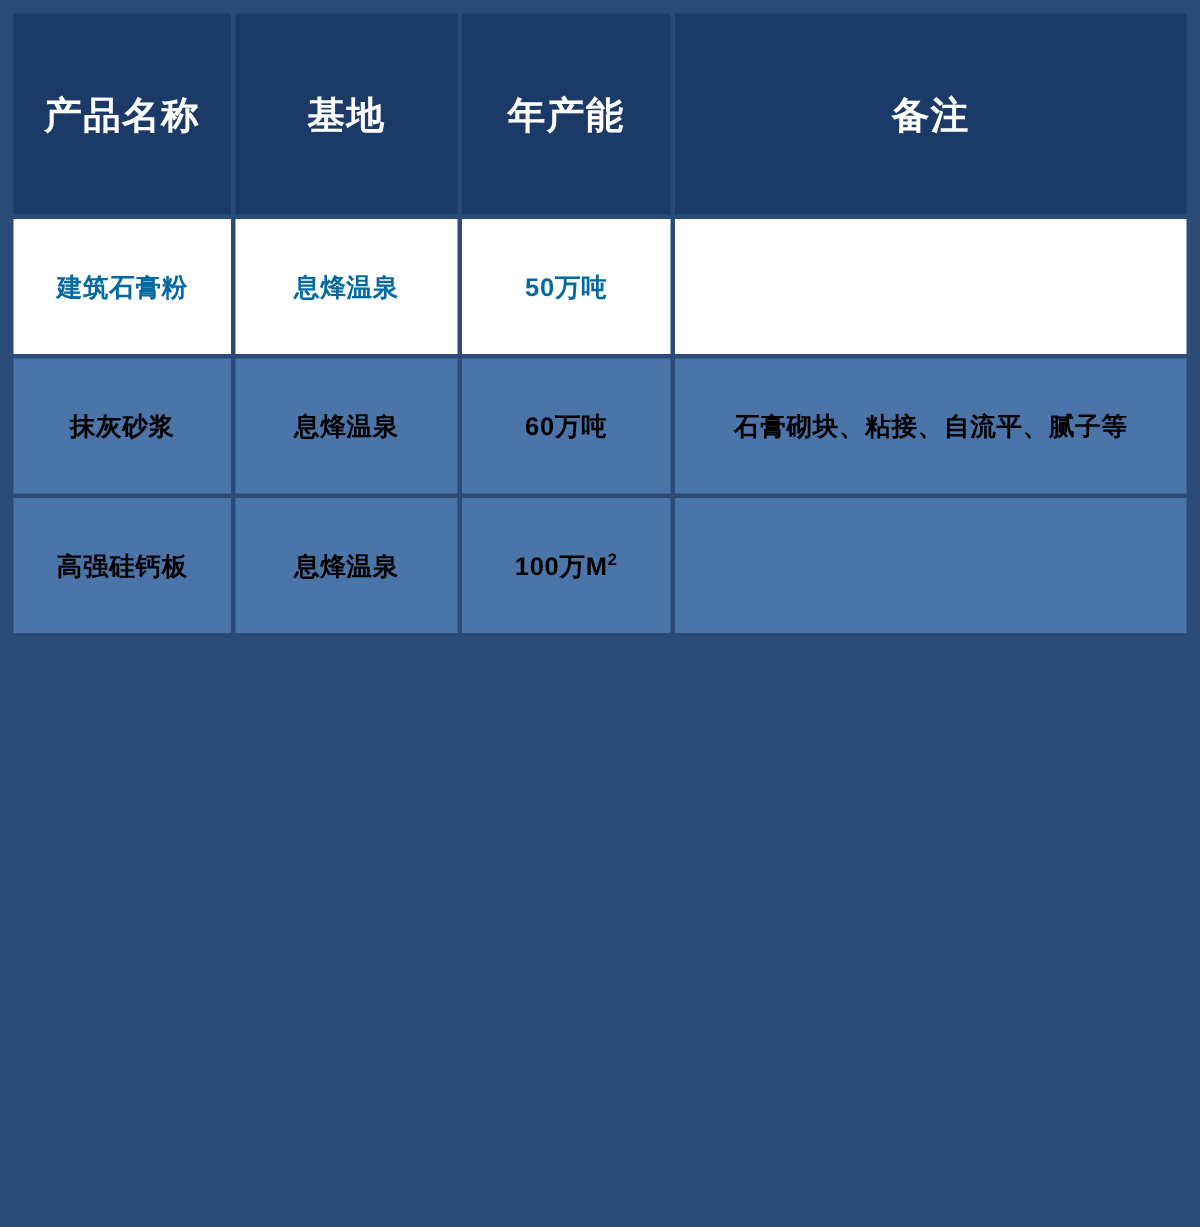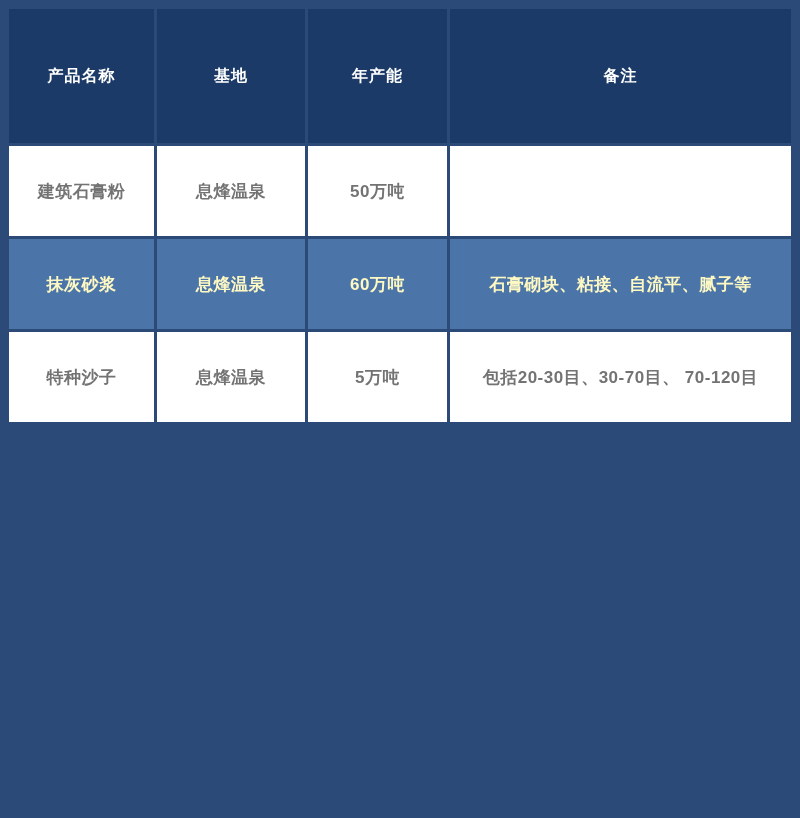--- a/index.html
+++ b/index.html
@@ -22,42 +22,42 @@
   }
   table.product-table {
     width: 788px;
     border-collapse: separate;
     border-spacing: 3px;
     table-layout: fixed;
   }
   table.product-table th {
     background: #1b3a67;
     color: #ffffff;
-    font-size: 16px;
+    font-size: 25px;
     font-weight: bold;
     height: 132px;
     text-align: center;
     vertical-align: middle;
     letter-spacing: 1px;
   }
   table.product-table td {
     text-align: center;
     vertical-align: middle;
     font-size: 17px;
     font-weight: bold;
     height: 88px;
     letter-spacing: 0.5px;
   }
   tr.row-light td {
     background: #ffffff;
-    color: #737373;
+    color: #0369a1;
   }
   tr.row-dark td {
     background: #4b74a8;
-    color: #fef9c3;
+    color: #000000;
   }
   .col-name  { width: 145px; }
   .col-base  { width: 148px; }
   .col-cap   { width: 139px; }
   .col-note  { width: 341px; }
   td.note-cell {
     font-size: 16px;
     padding: 0 8px;
   }
   sup {
@@ -90,21 +90,21 @@
         <td>息烽温泉</td>
         <td><span>50万吨</span><sup></sup></td>
         <td class="note-cell"></td>
       </tr>
       <tr class="row-dark">
         <td>抹灰砂浆</td>
         <td>息烽温泉</td>
         <td><span>60万吨</span><sup></sup></td>
         <td class="note-cell">石膏砌块、粘接、自流平、腻子等</td>
       </tr>
-      <tr class="row-light">
-        <td>特种沙子</td>
+      <tr class="row-dark">
+        <td>高强硅钙板</td>
         <td>息烽温泉</td>
-        <td><span>5万吨</span><sup></sup></td>
-        <td class="note-cell">包括20-30目、30-70目、 70-120目</td>
+        <td><span>100万M</span><sup>2</sup></td>
+        <td class="note-cell"></td>
       </tr>
     </tbody>
   </table>
 </div>
 
 </body></html>

